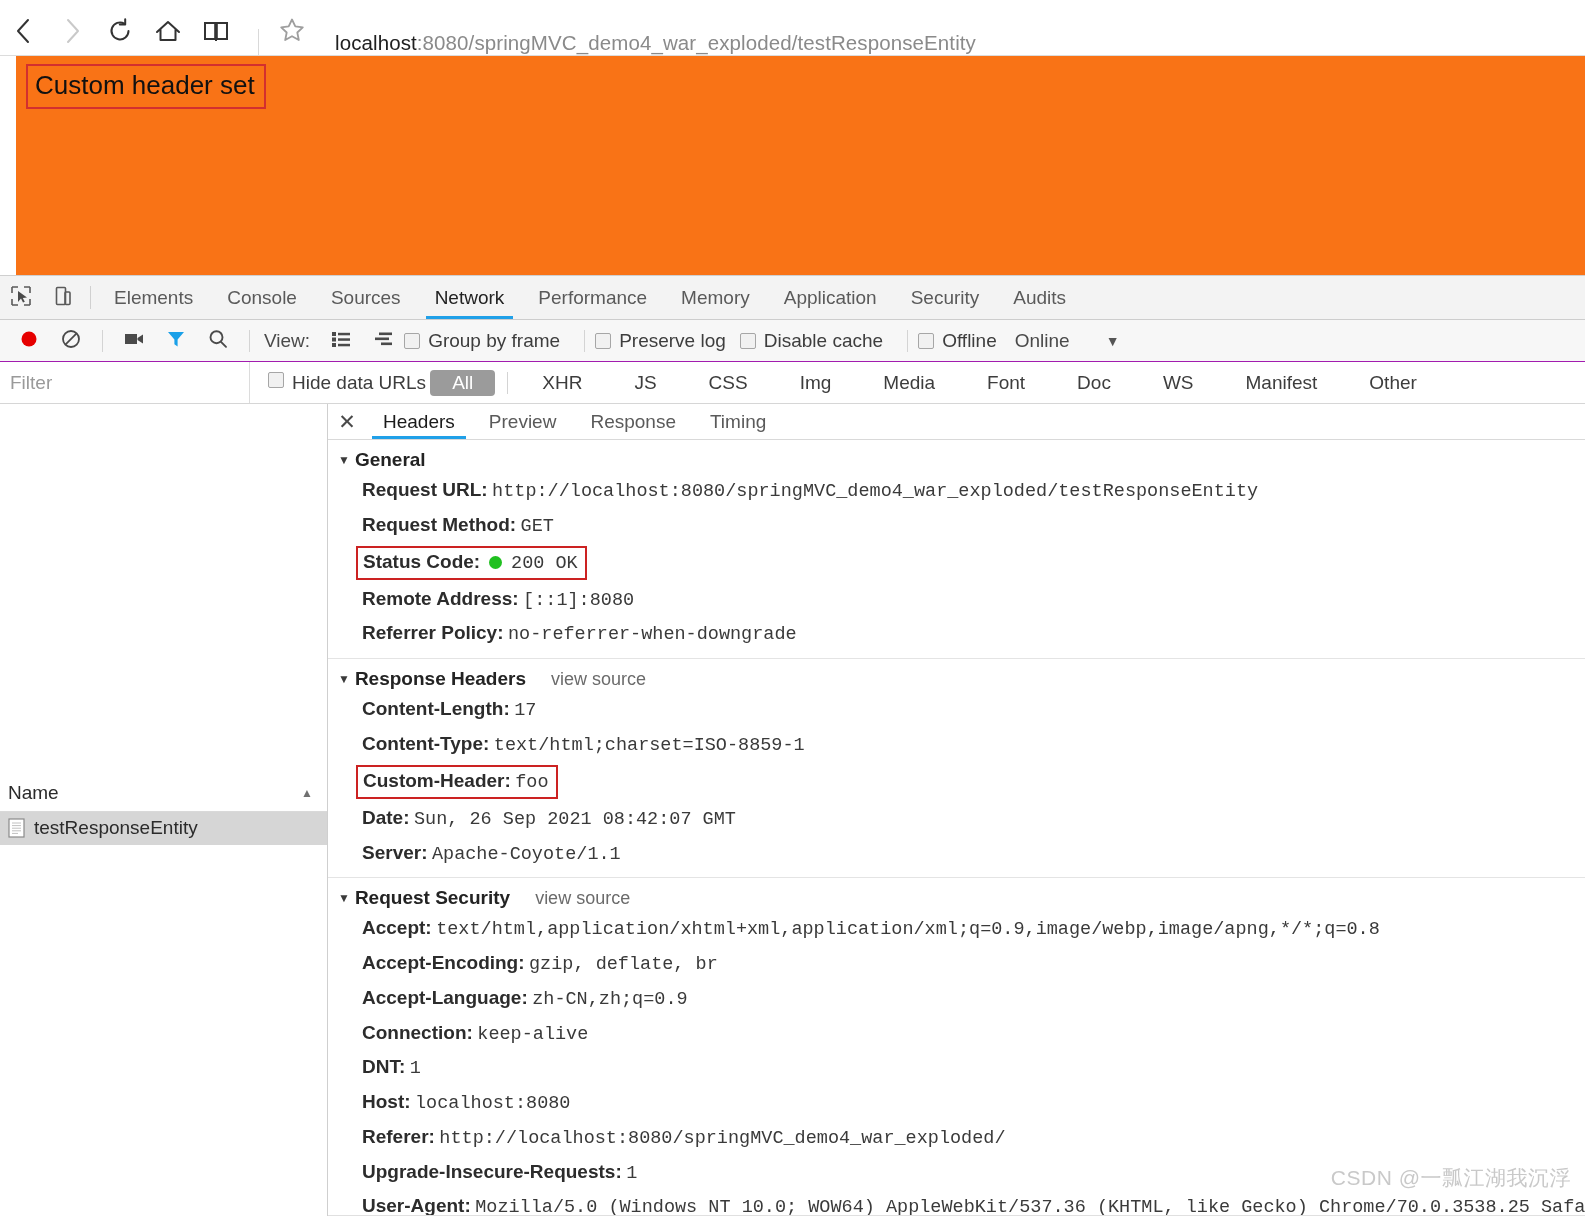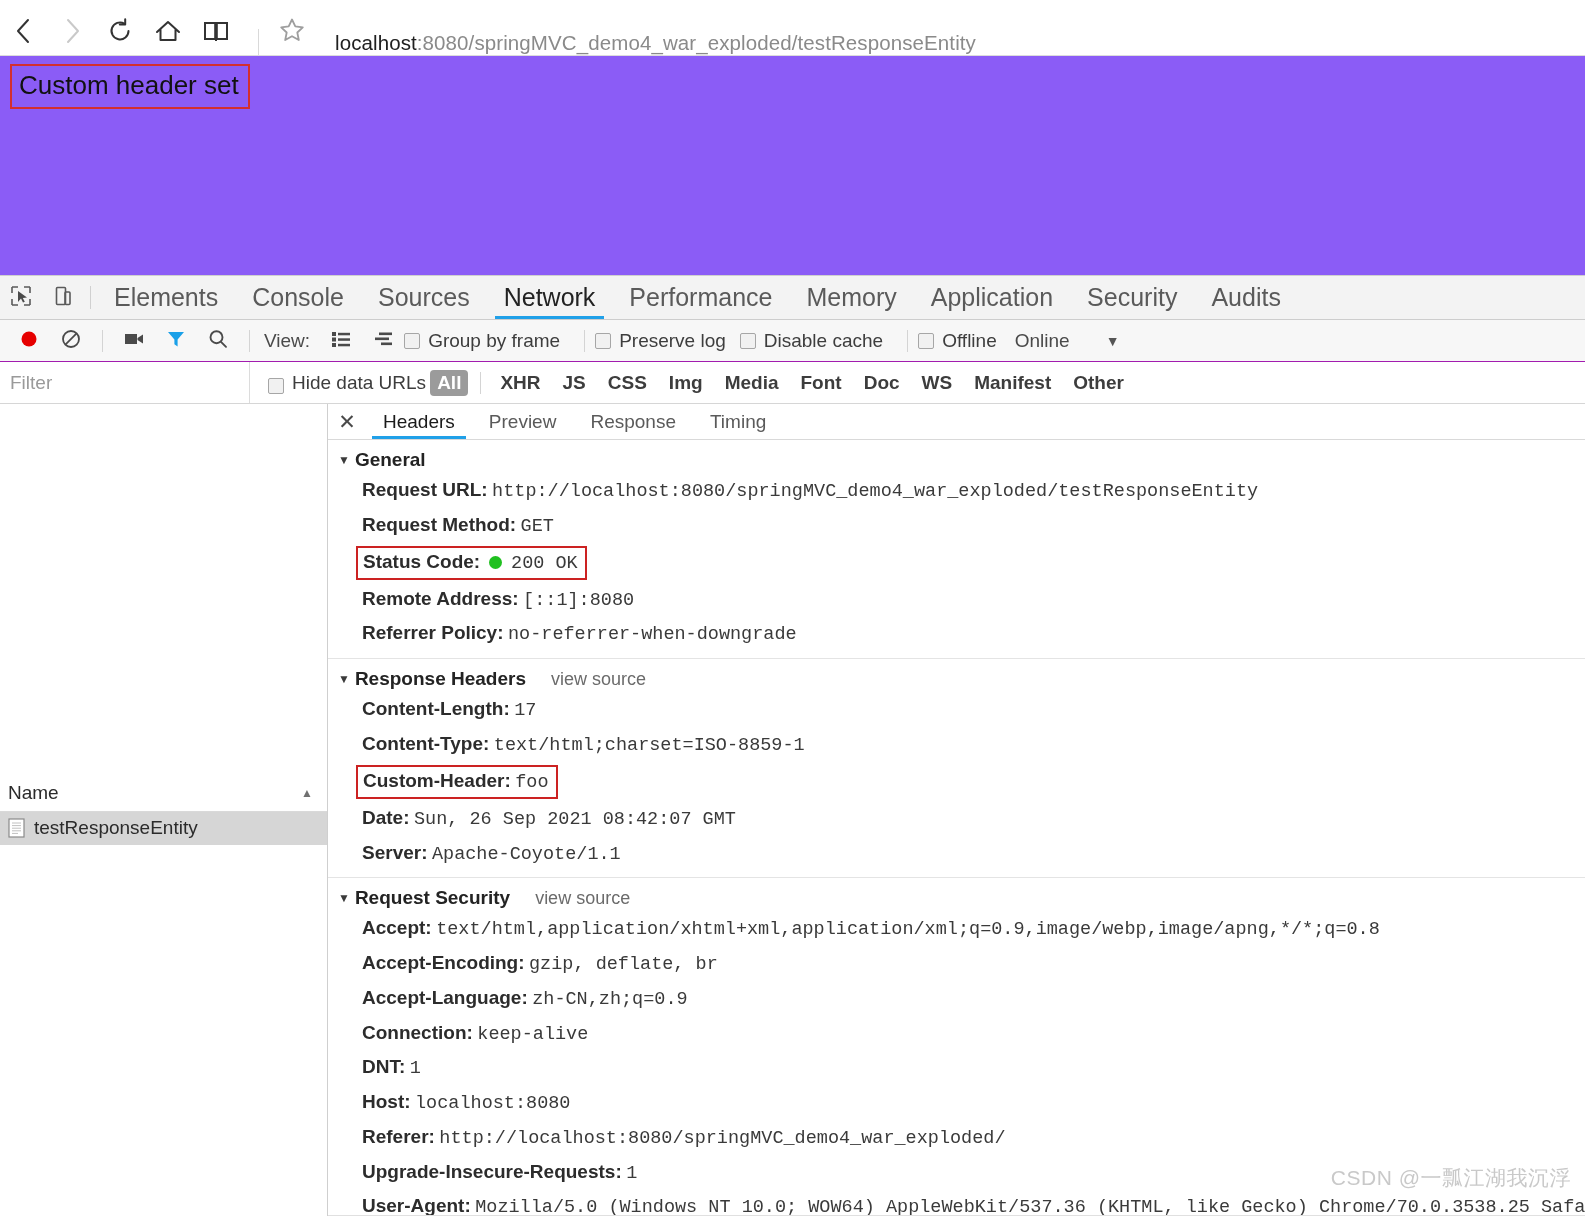--- a/index.html
+++ b/index.html
@@ -37,22 +37,23 @@
     letter-spacing: 0.1px;
     margin-left: 20px;
     white-space: nowrap;
     overflow: hidden;
   }
   #url-text .host { color: #202020; }
 
   
   #page-viewport {
     height: 219px;
-    background: #8b5cf6;
+    background: #f97316;
     position: relative;
+    margin-left: 16px;
   }
   #page-body-text {
     position: absolute;
     left: 10px; top: 8px;
     border: 2px solid #d32f2f;
     padding: 5px 9px 7px 7px;
     font-size: 26px;
     color: #111;
     font-family: "Liberation Sans", sans-serif;
     line-height: 1.1;
@@ -81,21 +82,21 @@
   }
   .dt-icon-btn {
     width: 42px;
     display: flex; align-items: center; justify-content: center;
     flex: 0 0 auto;
   }
   .vsep { width:1px; background:#d0d0d0; margin: 10px 6px; flex:0 0 auto;}
   .dt-tab {
     display: flex; align-items: center;
     padding: 0 17px;
-    font-size: 25px;
+    font-size: 19px;
     color: #5a5a5a;
     position: relative;
     white-space: nowrap;
   }
   .dt-tab.active { color: #222; }
   .dt-tab.active::after {
     content: "";
     position: absolute;
     left: 8px; right: 8px; bottom: 0;
     height: 3px;
@@ -153,28 +154,27 @@
     border: none;
     outline: none;
     border-right: 1px solid #dcdcdc;
     padding: 0 10px;
     font-size: 19px;
     font-family: "Liberation Sans", sans-serif;
     color: #333;
     background: transparent;
   }
   #filter-input::placeholder { color: #9a9a9a; }
-  #hide-data-urls { display:flex; align-items:flex-end; margin-left: 18px; white-space:nowrap;}
+  #hide-data-urls { display:flex; align-items:flex-start; margin-left: 18px; white-space:nowrap;}
   #hide-data-urls .txt { font-size:19px; color:#3d3d3d;}
   .type-pill {
     font-size: 19px; color:#3d3d3d;
-    padding: 2px 7px; margin: 0 4px;
+    padding: 2px 22px; margin: 0 4px;
     border-radius: 4px;
     white-space: nowrap;
-    font-weight: bold;
   }
   .type-pill.sel { background:#9b9b9b; color:#ffffff; }
   #types-sep { width:1px; height:22px; background:#d4d4d4; margin:0 8px; flex:0 0 auto;}
 
   
   #dt-body {
     flex: 1 1 auto;
     display: flex;
     min-height: 0;
   }

